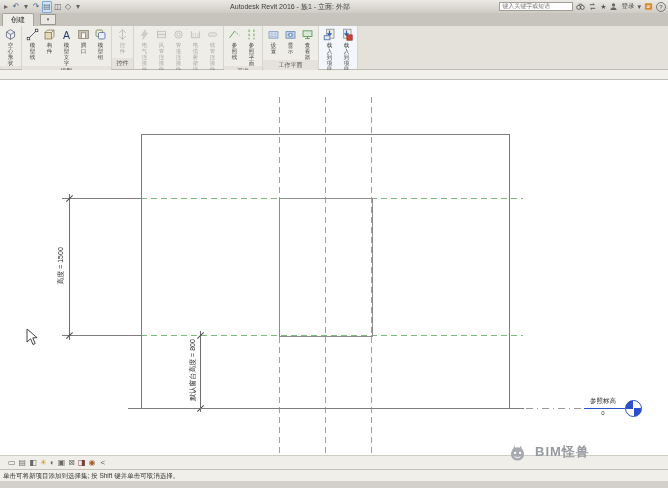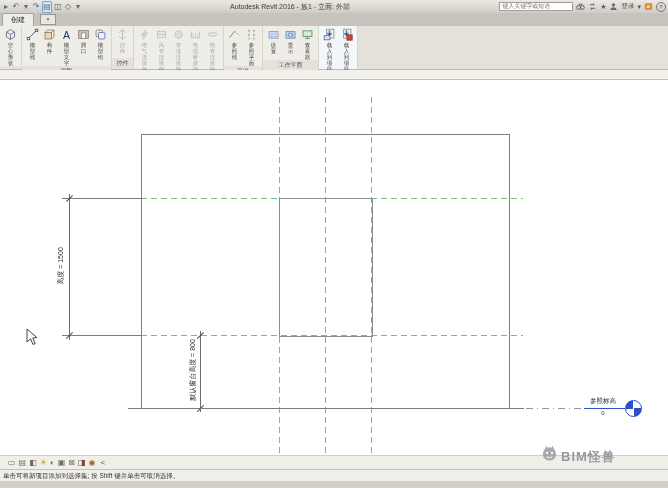--- a/index.html
+++ b/index.html
@@ -76,21 +76,21 @@
   .viewbar{position:absolute;left:0;top:455px;width:668px;height:14px;background:#f0eee8;
     border-top:1px solid #cfccc4;display:flex;align-items:center;gap:3px;padding-left:8px;box-sizing:border-box;}
   .vicon{font-size:8px;line-height:10px;color:#6a6a66;cursor:pointer;}
   .vcollapse{font-size:8px;color:#555;margin-left:2px;cursor:pointer;}
   .statusbar{position:absolute;left:0;top:469px;width:668px;height:12px;background:#f1efe9;
     border-top:1px solid #c4c1b9;font-size:6.5px;line-height:12px;color:#333;
     padding-left:3px;box-sizing:border-box;white-space:nowrap;}
   .bottomstrip{position:absolute;left:0;top:481px;width:668px;height:7px;background:#d3d0c9;}
 
   
-  .watermark{position:absolute;left:540px;top:443px;display:flex;align-items:flex-end;gap:2px;z-index:5;}
+  .watermark{position:absolute;left:508px;top:443px;display:flex;align-items:flex-start;gap:8px;z-index:5;}
   .watermark .wtext{font-size:13px;font-weight:bold;color:#96999d;letter-spacing:1px;}
 </style>
 </head>
 <body>
 
 <div id="app">
 
   <div class="titlebar">
     <div class="qat" id="qat">
         <span class="qicon gray">▸</span>

